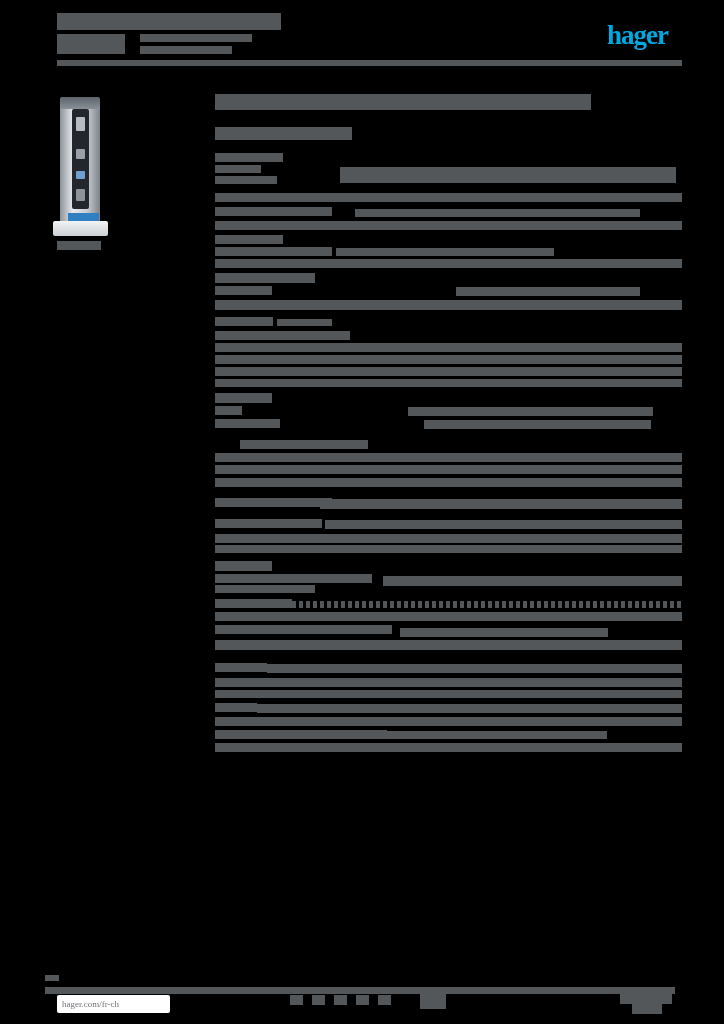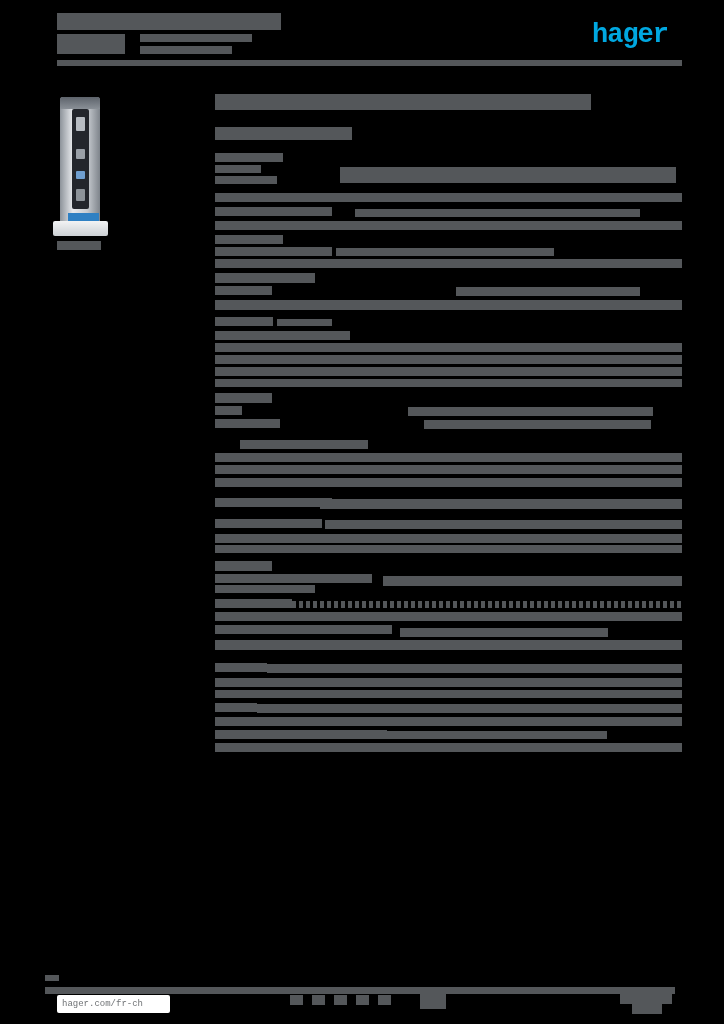--- a/index.html
+++ b/index.html
@@ -1,17 +1,17 @@
 <!DOCTYPE html>
 <html style="--bar: #54575A;"><head>
 <meta charset="utf-8">
 <style>
   html,body{margin:0;padding:0;background:#000;}
   .page{position:relative;width:724px;height:1024px;background:#000;overflow:hidden;
-        font-family:Liberation Mono, monospace;}
+        font-family:Liberation Serif, serif;}
   .bar{position:absolute;background:var(--bar,#54575A);}
   .bar.dotted{background:repeating-linear-gradient(90deg,var(--bar,#54575A) 0 4px,transparent 4px 7px);}
   .header-rule{position:absolute;left:57px;top:60px;width:625px;height:6px;background:#54575A;}
   .logo{position:absolute;right:56px;top:22px;font-size:27px;font-weight:bold;
         letter-spacing:-1px;color:#00A8E1;line-height:1;}
   
   .product-photo{position:absolute;left:53px;top:95px;width:55px;height:150px;}
   .pp-body{position:absolute;left:7px;top:2px;width:40px;height:128px;border-radius:3px;
            background:linear-gradient(90deg,#8d939a,#e8eaed 32%,#c7cbd0 68%,#7e848b);}
   .pp-cap{position:absolute;left:0;top:0;width:100%;height:12px;border-radius:3px 3px 0 0;

